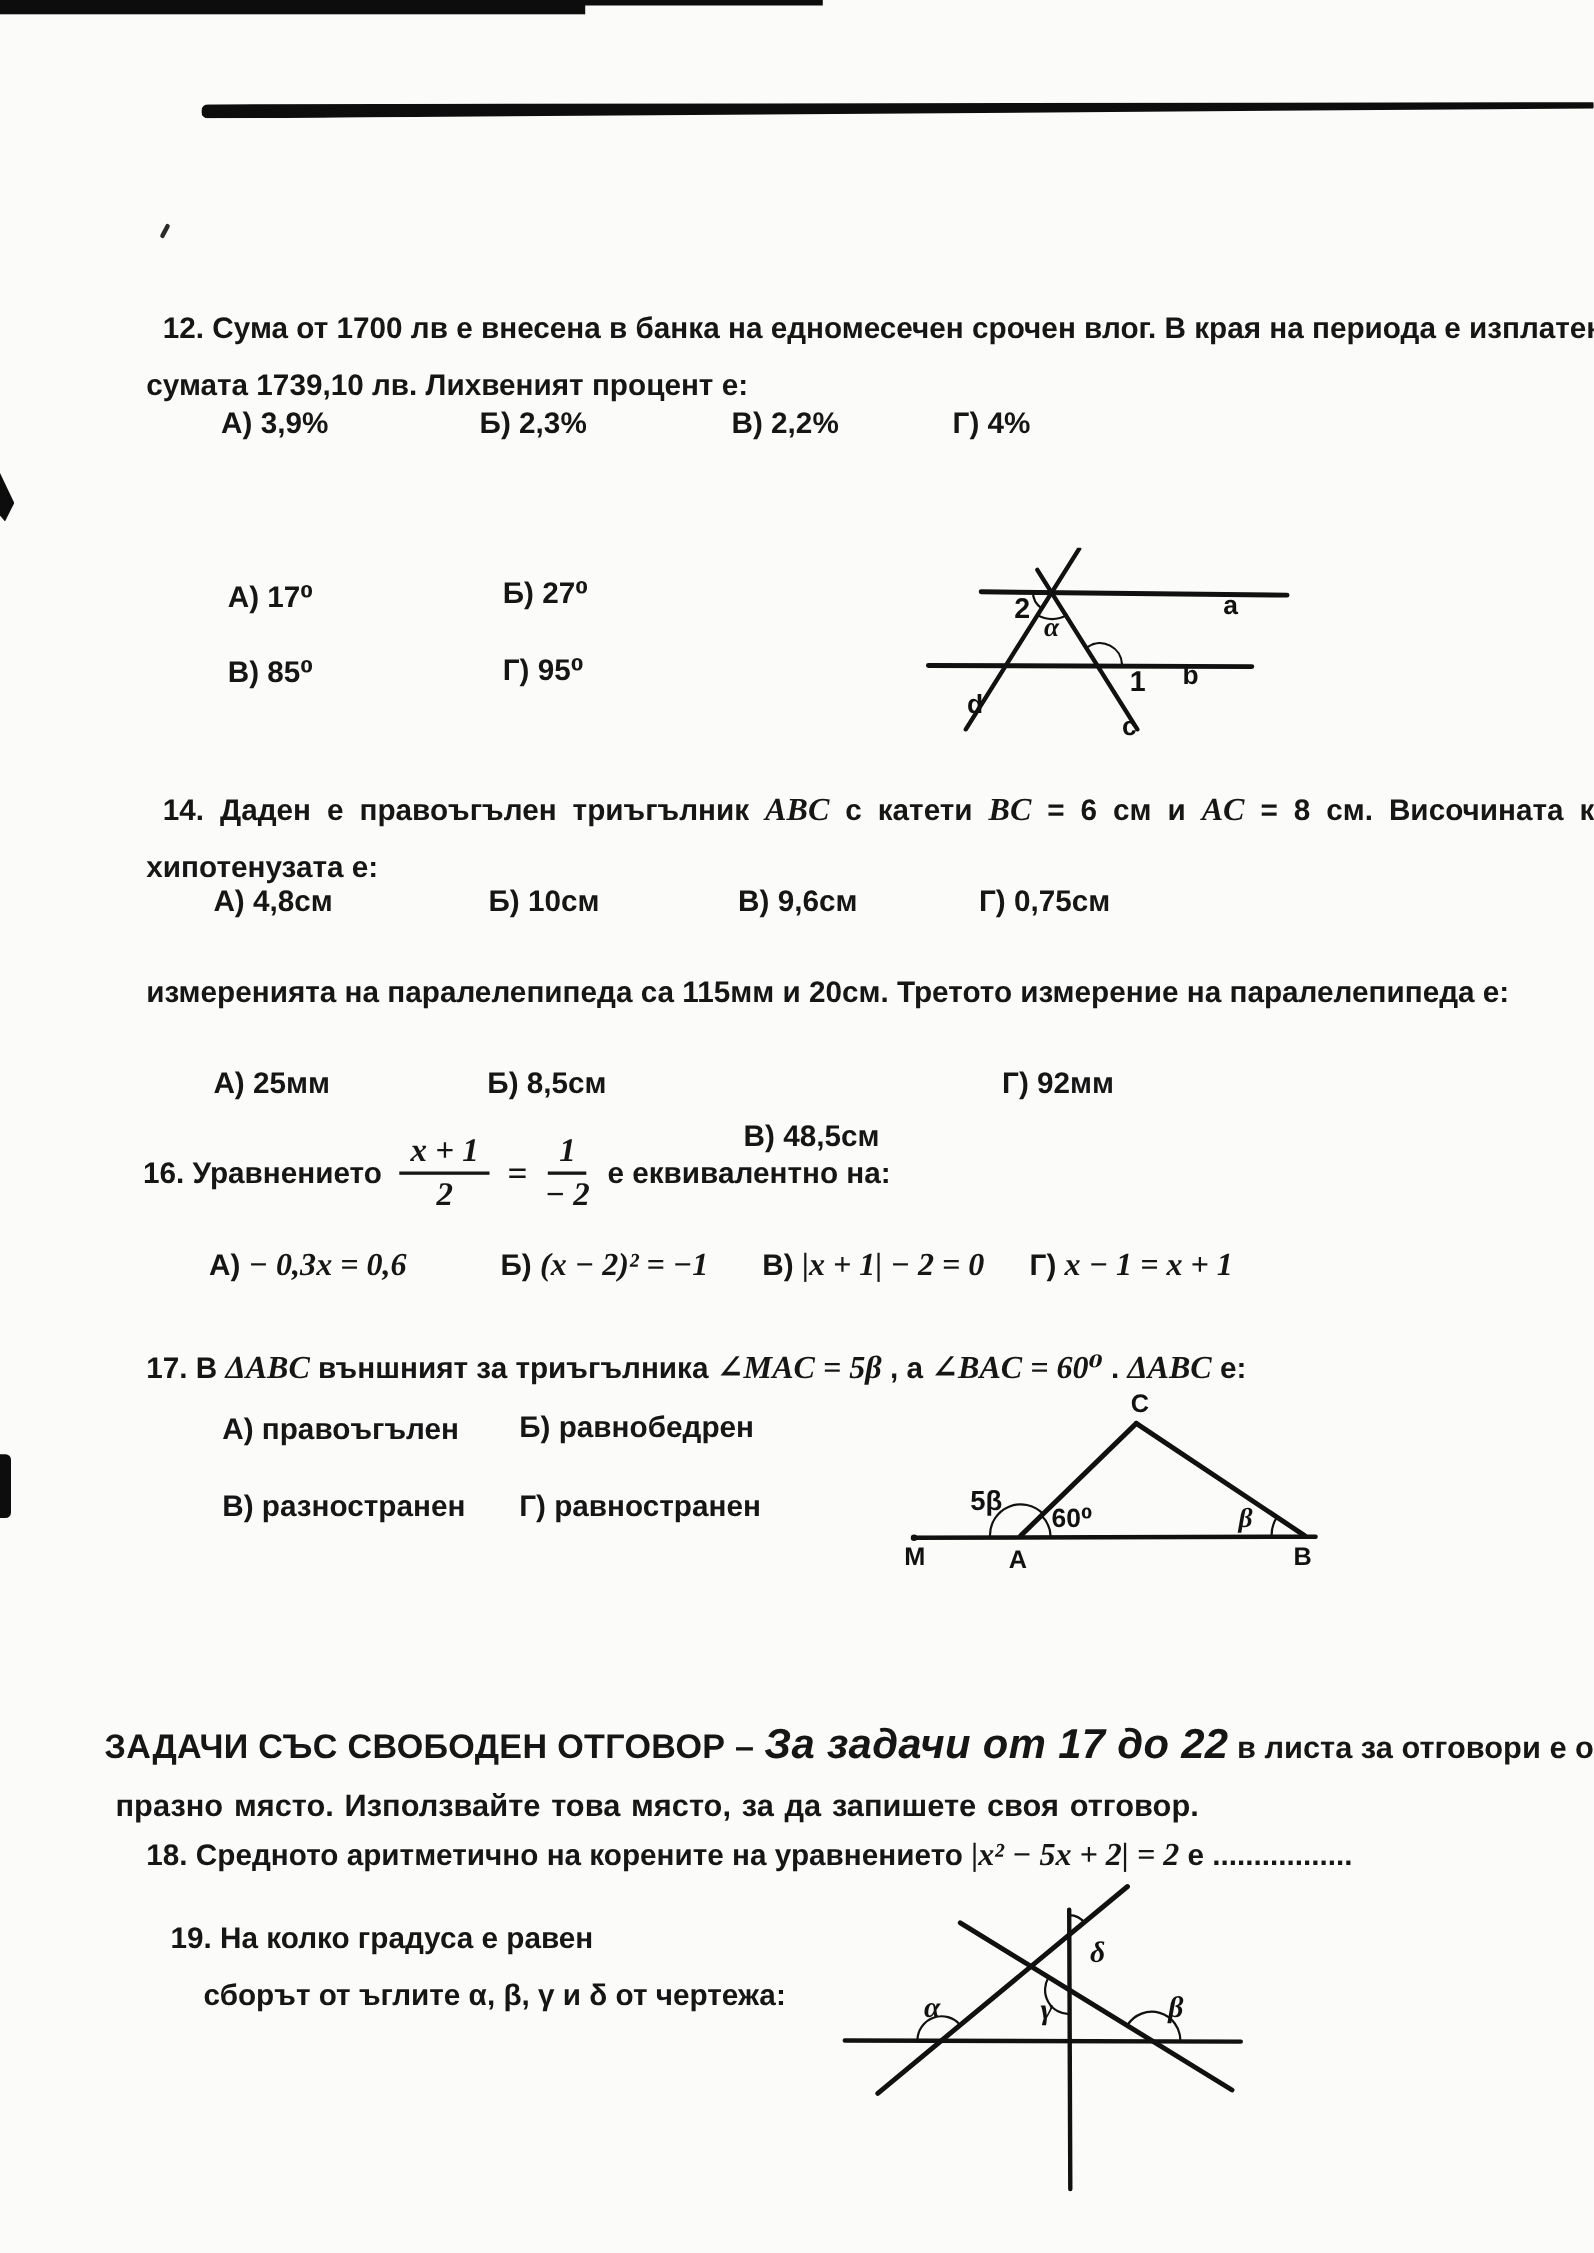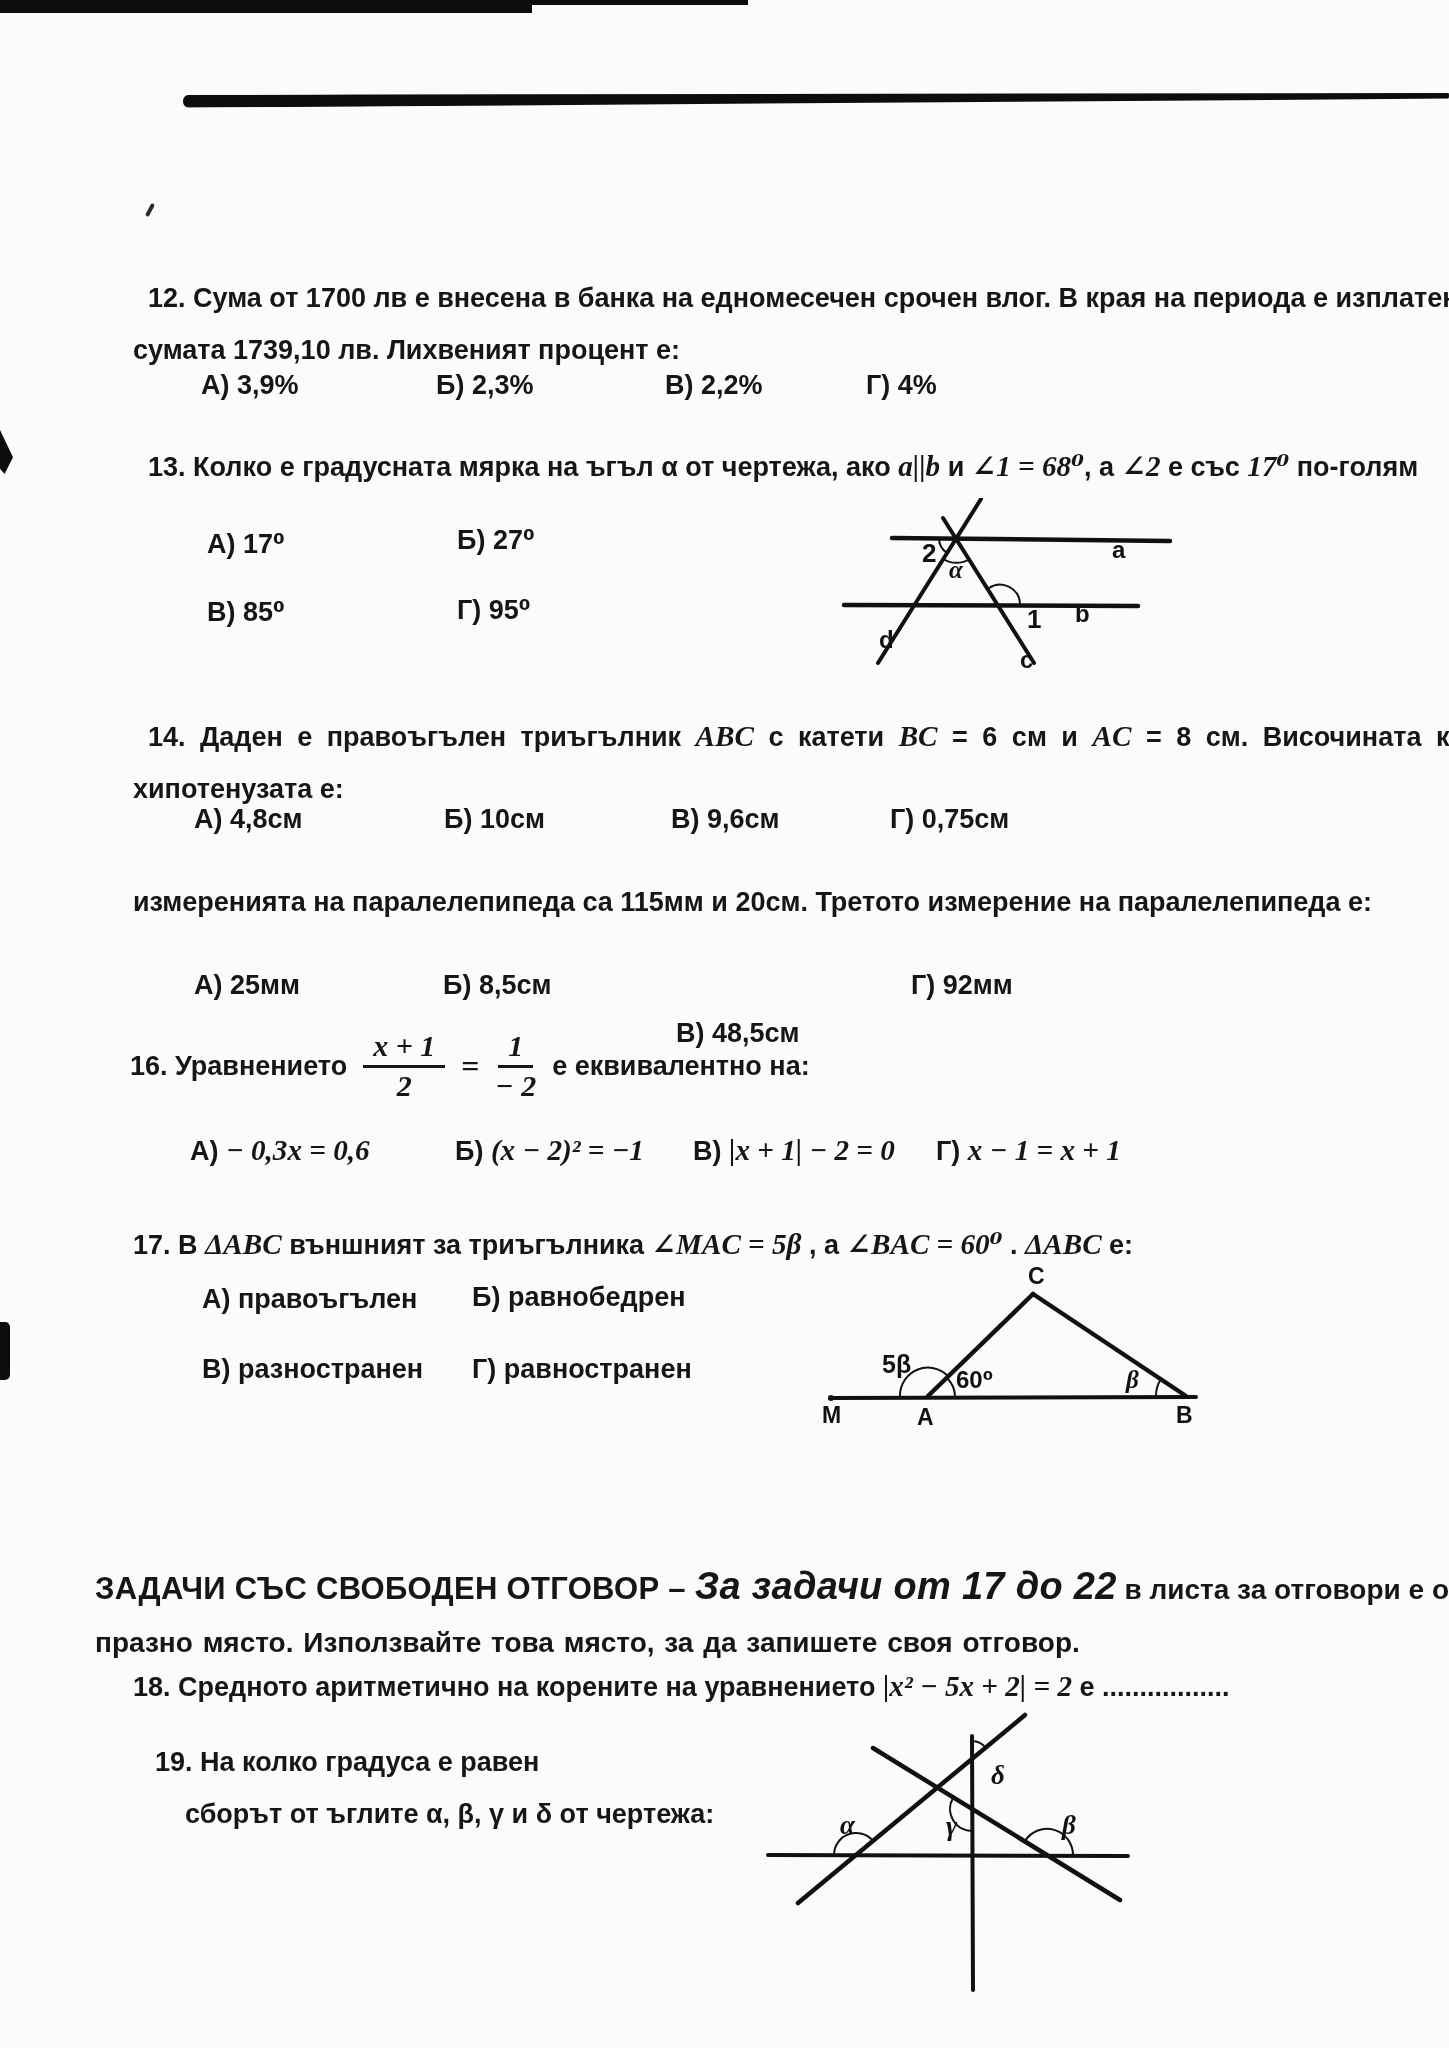--- a/index.html
+++ b/index.html
@@ -47,21 +47,20 @@
 <div class="q" style="left:133px;top:272px;width:1212px;height:150px;">
   <div class="ln ind">12. Сума от 1700 лв е внесена в банка на едномесечен срочен влог. В края на периода е изплатена</div>
   <div class="ln">сумата  1739,10 лв. Лихвеният процент е:</div>
   <span class="opt" style="left:68px;top:98px;">А) 3,9%</span>
   <span class="opt" style="left:303px;top:98px;">Б) 2,3%</span>
   <span class="opt" style="left:532px;top:98px;">В) 2,2%</span>
   <span class="opt" style="left:733px;top:98px;">Г) 4%</span>
 </div>
 
 <div class="q" style="left:133px;top:440px;width:1212px;height:240px;">
-  <div class="ln ind"><span>13. Колко е градусната мярка на ъгъл α от чертежа, ако </span><span class="m">a||b</span><span> и </span><span class="m">∠1 = 68⁰</span><span>, а </span><span class="m">∠2</span><span> е със </span><span class="m">17⁰</span><span> по-голям</span></div>
   <span class="opt" style="left:74px;top:88px;">А) 17⁰</span>
   <span class="opt" style="left:324px;top:84px;">Б)  27⁰</span>
   <span class="opt" style="left:74px;top:156px;">В)  85⁰</span>
   <span class="opt" style="left:324px;top:154px;">Г) 95⁰</span>
 </div>
 
 <svg style="position:absolute;left:812px;top:498px;" width="420" height="182" viewBox="0 0 420 182">
   <g stroke="#111" fill="none" stroke-linecap="round">
     <line x1="80" y1="40" x2="358" y2="43" stroke-width="4.5"></line>
     <line x1="32" y1="107" x2="326" y2="108" stroke-width="4.5"></line>
@@ -141,21 +140,21 @@
   <text class="figlbl" x="238" y="36" font-size="23">C</text>
   <text class="figlbl" x="92" y="125" font-size="25">5β</text>
   <text class="figlbl" x="166" y="140" font-size="24">60⁰</text>
   <text class="figgrk" x="336" y="140" font-size="25">β</text>
 </svg>
 
 <div class="q" style="left:95px;top:1558px;width:1260px;height:110px;">
   <div class="ln" style="line-height:56px;">
     <span class="sect-b">ЗАДАЧИ СЪС СВОБОДЕН ОТГОВОР – </span><span class="sect-i">За задачи от 17 до 22</span><span style="font-size:28px;"> в листа за отговори е оставено</span>
   </div>
-  <div class="ln ws2" style="font-size:28px;line-height:50px;">празно място. Използвайте това място, за да запишете своя отговор.</div>
+  <div class="ln ws2" style="font-size:28px;line-height:50px;margin-left:10px;">празно място. Използвайте това място, за да запишете своя отговор.</div>
 </div>
 
 <div class="q" style="left:133px;top:1660px;width:1212px;height:60px;">
   <div class="ln"><span>18. Средното аритметично на корените на уравнението </span><span class="m">|x² − 5x + 2| = 2</span><span> е .................</span></div>
 </div>
 
 <div class="q" style="left:140px;top:1736px;width:700px;height:120px;">
   <div class="ln ind">19. На колко градуса е равен</div>
   <div class="ln" style="padding-left:45px;">сборът от ъглите α, β, γ и δ от чертежа:</div>
 </div>

